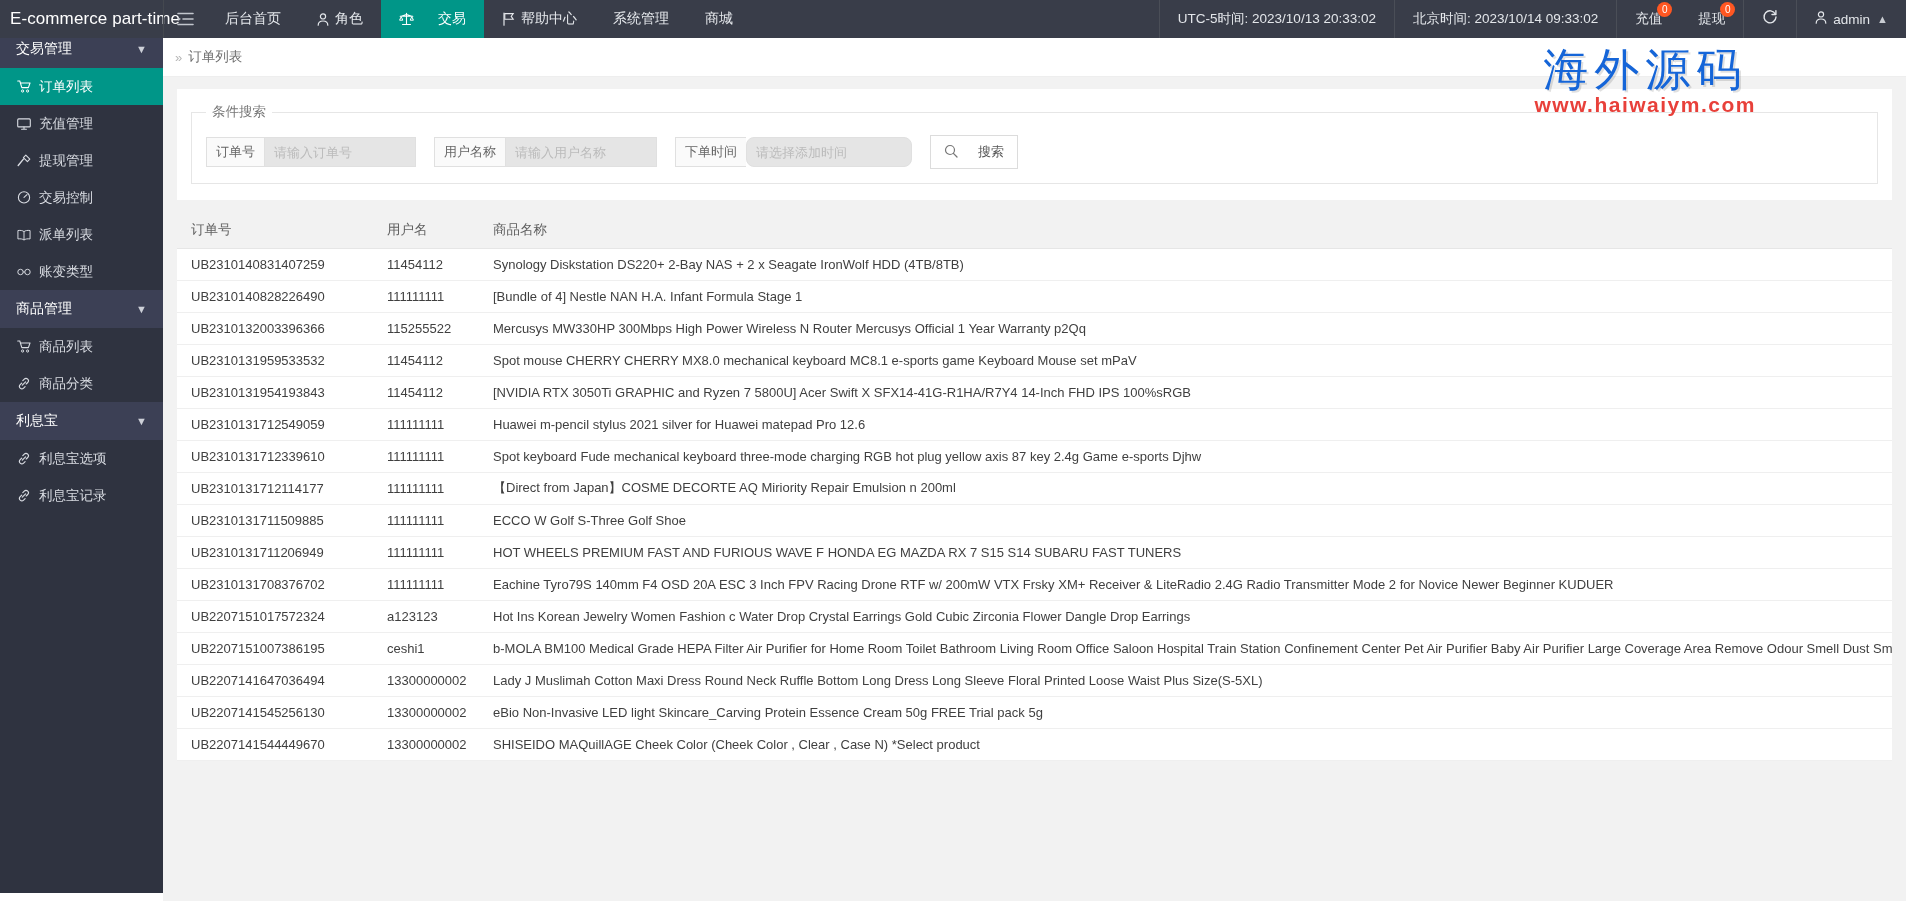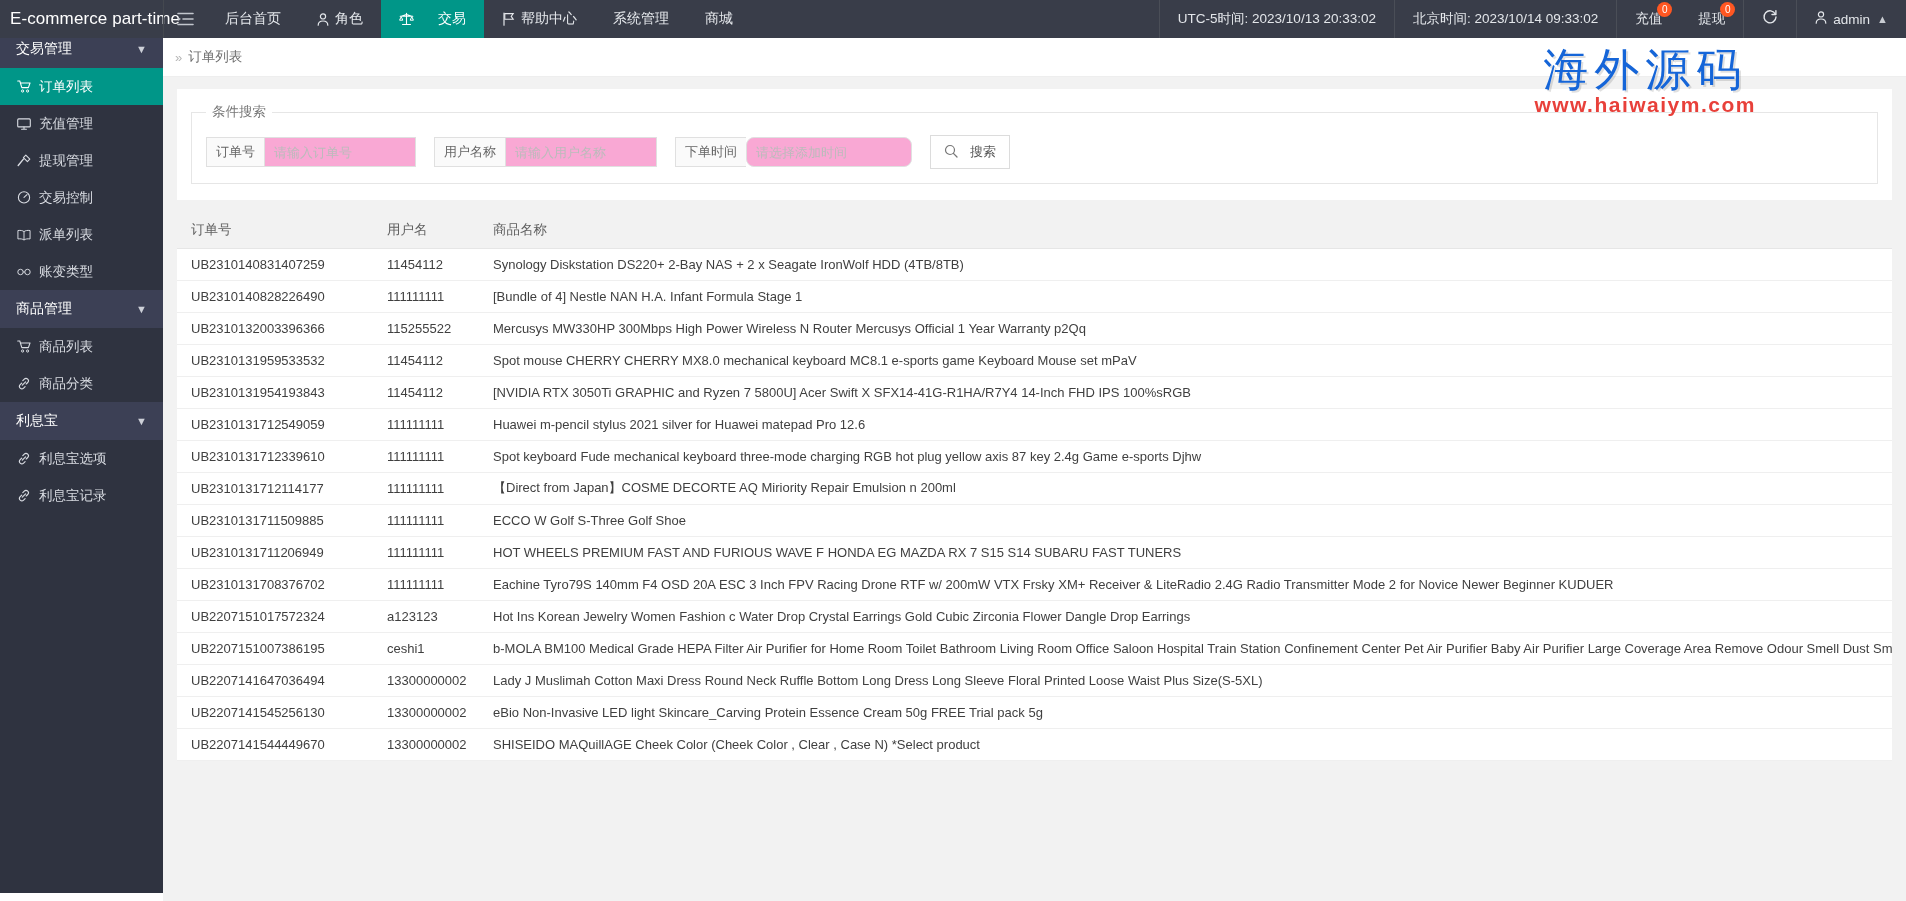--- a/index.html
+++ b/index.html
@@ -190,29 +190,29 @@
     color: #666666;
     white-space: nowrap;
   }
   .ig input {
     border: 1px solid #e0e0e0;
     outline: none;
     font-size: 13px;
     color: #333;
     padding: 0 9px;
     font-family: "Liberation Sans", sans-serif;
-    background: #f9a8d4;
+    background: #e5e5e5;
   }
   .ig input::placeholder { color: #bbbbbb; }
   .in-order { width: 152px; }
   .in-user  { width: 152px; }
   .in-time  { width: 166px; border-radius: 8px; }
   .btn-search {
     height: 30px;
-    display: inline-flex; align-items: center; gap: 12px;
+    display: inline-flex; align-items: center; gap: 20px;
     padding: 16px 13px;
     background: #ffffff;
     border: 1px solid #dcdcdc;
     font-size: 13px;
     color: #555555;
     cursor: pointer;
     font-family: "Liberation Sans", sans-serif;
   }
 
   

